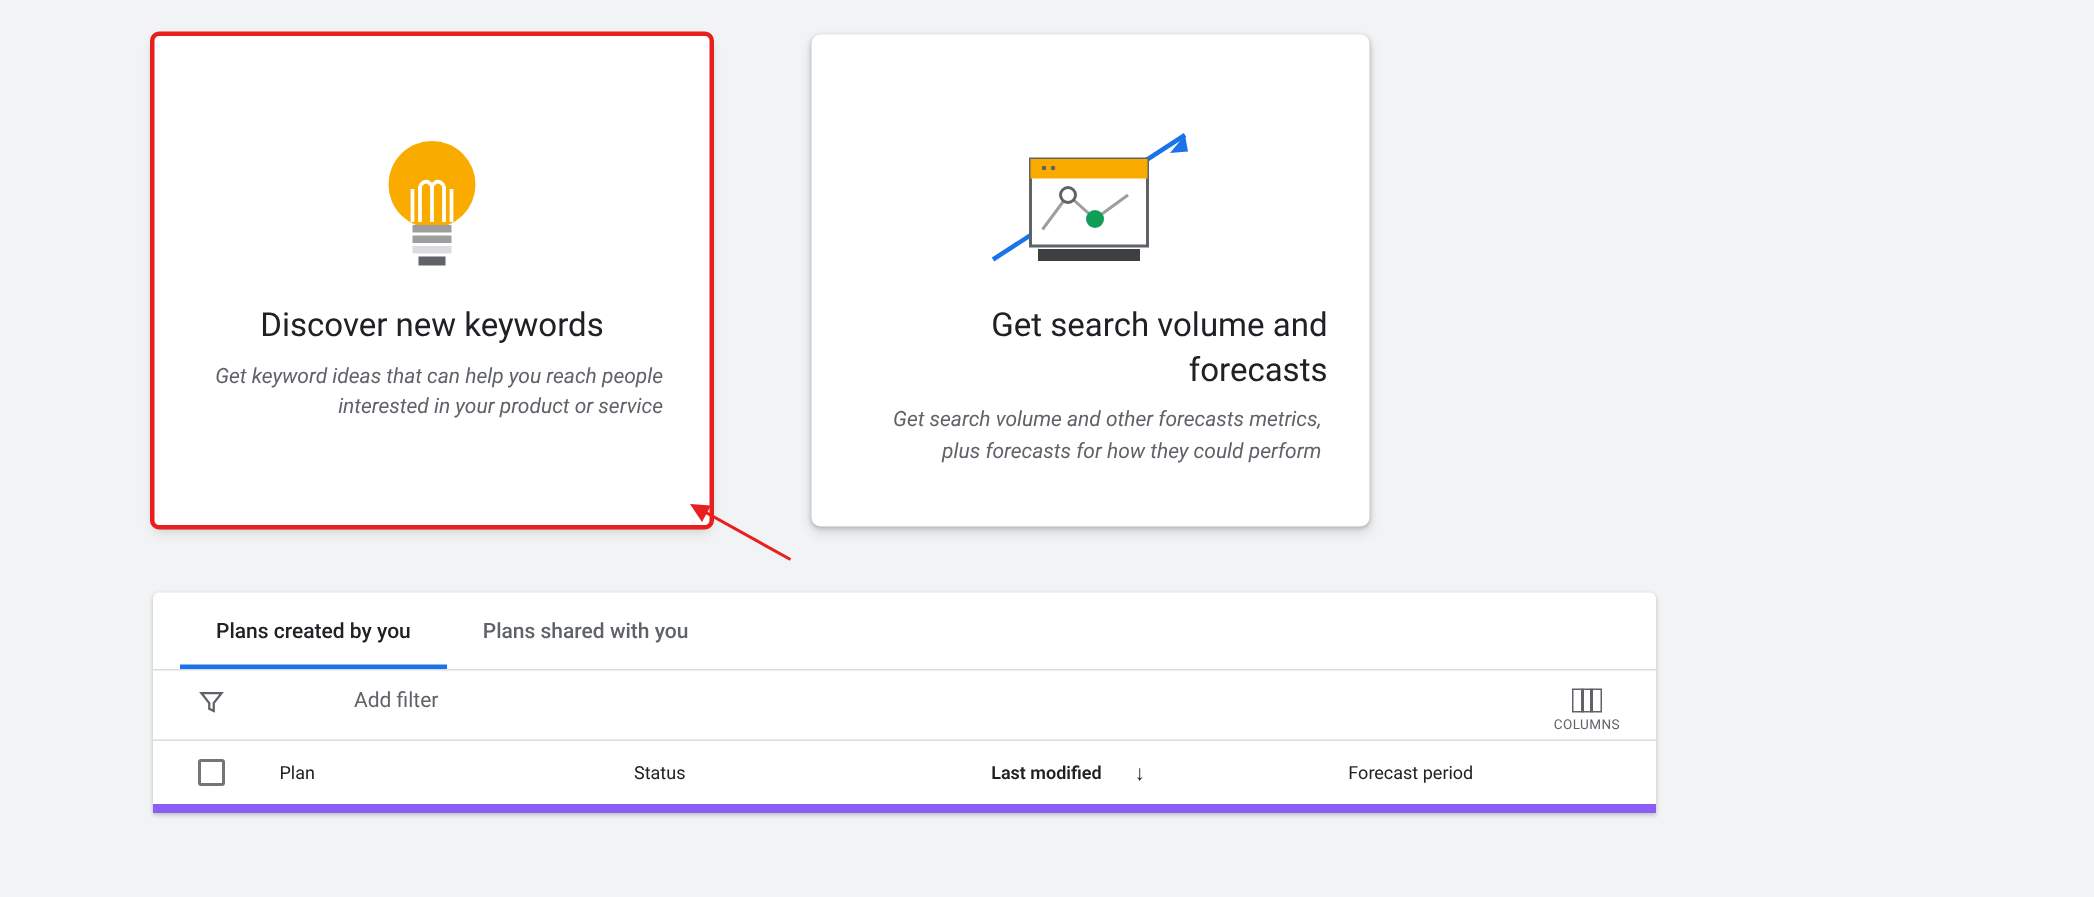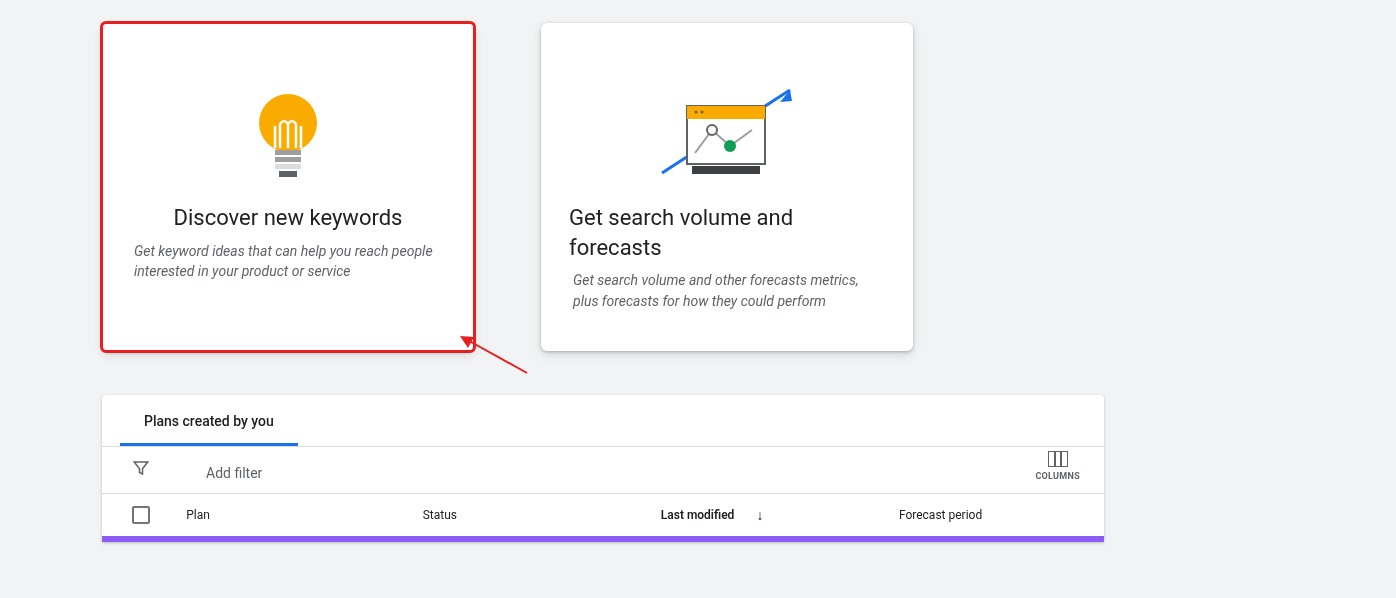--- a/index.html
+++ b/index.html
@@ -22,21 +22,21 @@
     .card {
       background: #fff;
       border-radius: 6px;
       width: 372px;
       height: 328px;
       box-shadow: 0 1px 3px rgba(60,64,67,0.3), 0 4px 8px rgba(60,64,67,0.15);
       display: flex;
       flex-direction: column;
       align-items: center;
       padding: 50px 28px 0;
-      text-align: left;
+      text-align: right;
       cursor: pointer;
       position: relative;
     }
     .card-highlight {
       position: absolute;
       top: -2px;
       left: -2px;
       right: -2px;
       bottom: -2px;
       border: 3px solid #e91e1e;
@@ -88,24 +88,25 @@
       cursor: pointer;
       border-bottom: 3px solid transparent;
       font-weight: 500;
     }
     .tab.active {
       color: #202124;
       border-bottom-color: #1a73e8;
     }
     .filter-row {
       display: flex;
-      align-items: flex-end;
+      align-items: flex-start;
       padding: 12px 30px;
       border-bottom: 1px solid #dadce0;
       position: relative;
+      gap: 30px;
     }
     .filter-icon {
       margin-right: 56px;
     }
     .add-filter {
       font-size: 14px;
       color: #5f6368;
     }
     .columns-btn {
       position: absolute;
@@ -113,21 +114,20 @@
       display: flex;
       flex-direction: column;
       align-items: center;
       cursor: pointer;
     }
     .columns-label {
       font-size: 9px;
       color: #5f6368;
       margin-top: 4px;
       letter-spacing: 0.3px;
-      font-weight: bold;
     }
     .table-header {
       display: flex;
       align-items: center;
       padding: 12px 30px;
       border-bottom: 6px solid #8b5cf6;
       font-size: 12px;
       color: #202124;
     }
     .col-check {
@@ -207,20 +207,21 @@
 </div>
 
 <svg class="annotation-arrow" width="80" height="50">
   <line x1="75" y1="45" x2="12" y2="10" stroke="#e91e1e" stroke-width="2"></line>
   <polygon points="8,8 22,9 16,20" fill="#e91e1e"></polygon>
 </svg>
 
 <div class="plans-section">
   <div class="tabs">
     <div class="tab active">Plans created by you</div>
+    <div class="tab">Plans shared with you</div>
   </div>
   <div class="filter-row">
     <span class="filter-icon">
       <svg width="18" height="18" viewBox="0 0 24 24">
           <path d="M3 4h18L14 13v7l-4-2v-5L3 4z" fill="none" stroke="#5f6368" stroke-width="2"></path>
         </svg>
     </span>
     <span class="add-filter">Add filter</span>
     <div class="columns-btn">
       <svg width="20" height="16" viewBox="0 0 20 16">

